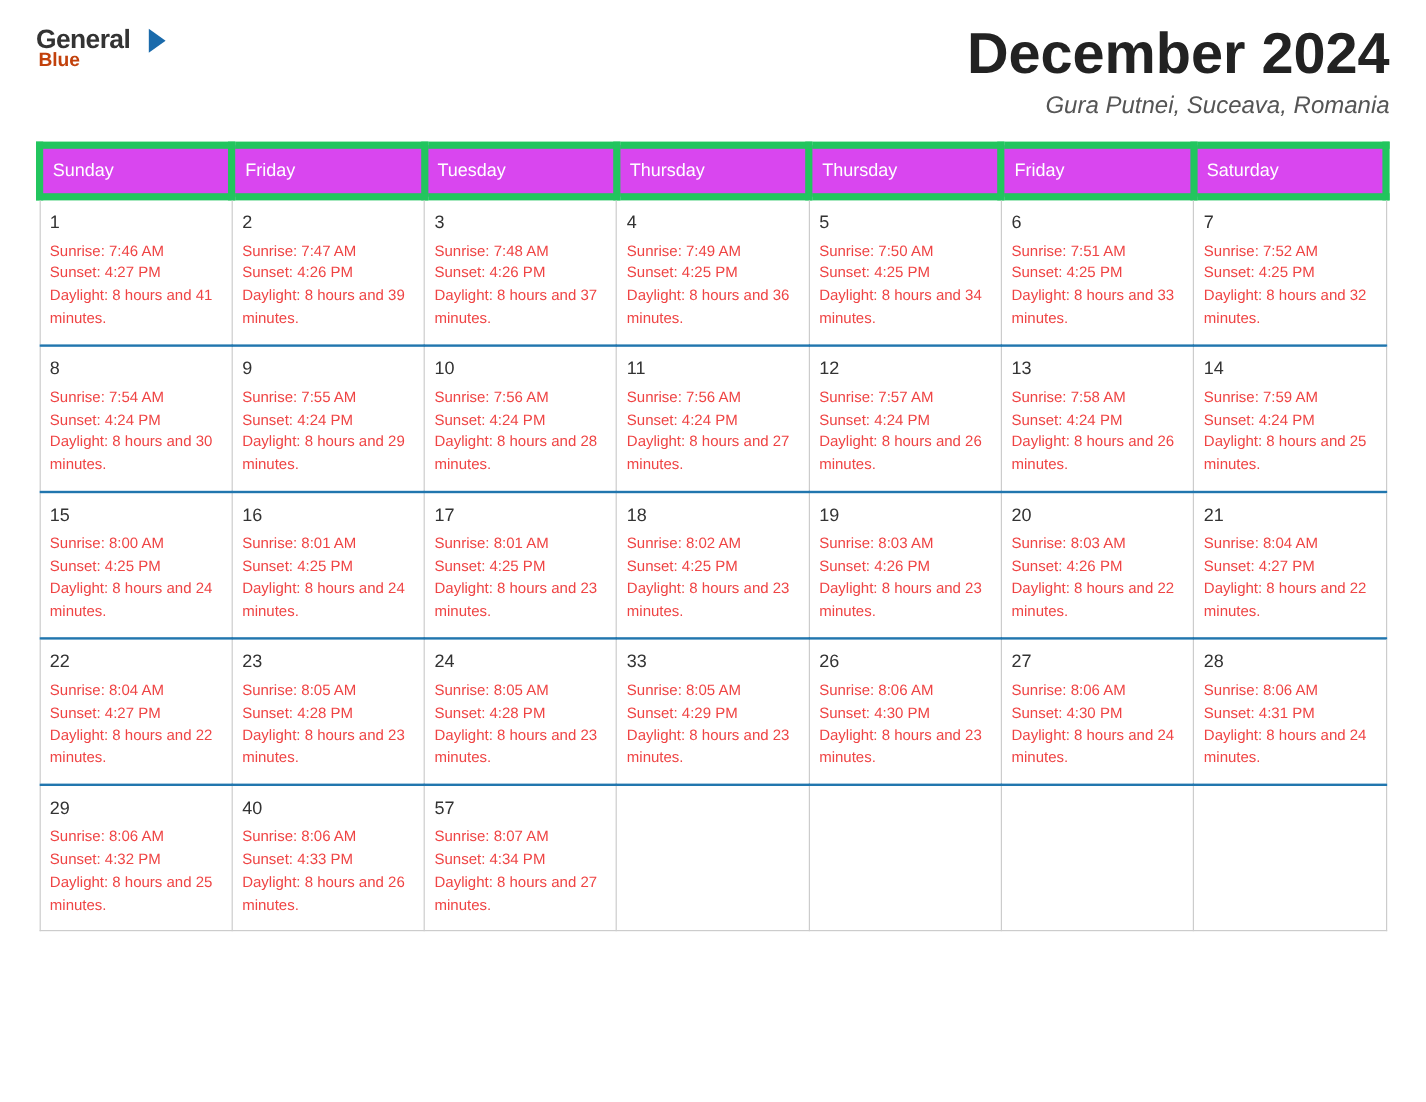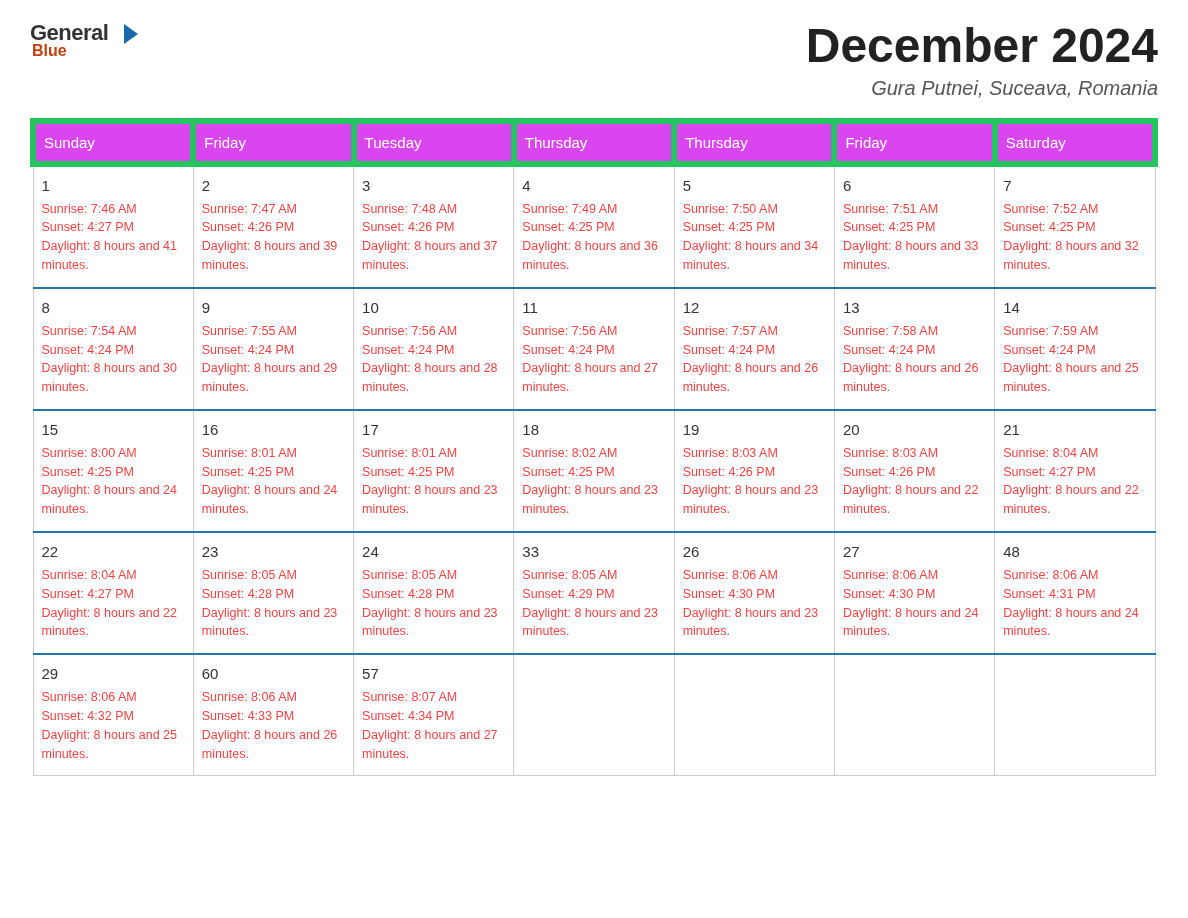--- a/index.html
+++ b/index.html
@@ -159,25 +159,25 @@
         <td><span class="day-num">20</span><span class="day-info">Sunrise: 8:03 AM<br>Sunset: 4:26 PM<br>Daylight: 8 hours and 22 minutes.</span></td>
         <td><span class="day-num">21</span><span class="day-info">Sunrise: 8:04 AM<br>Sunset: 4:27 PM<br>Daylight: 8 hours and 22 minutes.</span></td>
       </tr>
       <tr>
         <td><span class="day-num">22</span><span class="day-info">Sunrise: 8:04 AM<br>Sunset: 4:27 PM<br>Daylight: 8 hours and 22 minutes.</span></td>
         <td><span class="day-num">23</span><span class="day-info">Sunrise: 8:05 AM<br>Sunset: 4:28 PM<br>Daylight: 8 hours and 23 minutes.</span></td>
         <td><span class="day-num">24</span><span class="day-info">Sunrise: 8:05 AM<br>Sunset: 4:28 PM<br>Daylight: 8 hours and 23 minutes.</span></td>
         <td><span class="day-num">33</span><span class="day-info">Sunrise: 8:05 AM<br>Sunset: 4:29 PM<br>Daylight: 8 hours and 23 minutes.</span></td>
         <td><span class="day-num">26</span><span class="day-info">Sunrise: 8:06 AM<br>Sunset: 4:30 PM<br>Daylight: 8 hours and 23 minutes.</span></td>
         <td><span class="day-num">27</span><span class="day-info">Sunrise: 8:06 AM<br>Sunset: 4:30 PM<br>Daylight: 8 hours and 24 minutes.</span></td>
-        <td><span class="day-num">48</span><span class="day-info">Sunrise: 8:06 AM<br>Sunset: 4:31 PM<br>Daylight: 8 hours and 24 minutes.</span></td>
+        <td><span class="day-num">28</span><span class="day-info">Sunrise: 8:06 AM<br>Sunset: 4:31 PM<br>Daylight: 8 hours and 24 minutes.</span></td>
       </tr>
       <tr>
         <td><span class="day-num">29</span><span class="day-info">Sunrise: 8:06 AM<br>Sunset: 4:32 PM<br>Daylight: 8 hours and 25 minutes.</span></td>
-        <td><span class="day-num">60</span><span class="day-info">Sunrise: 8:06 AM<br>Sunset: 4:33 PM<br>Daylight: 8 hours and 26 minutes.</span></td>
+        <td><span class="day-num">40</span><span class="day-info">Sunrise: 8:06 AM<br>Sunset: 4:33 PM<br>Daylight: 8 hours and 26 minutes.</span></td>
         <td><span class="day-num">57</span><span class="day-info">Sunrise: 8:07 AM<br>Sunset: 4:34 PM<br>Daylight: 8 hours and 27 minutes.</span></td>
         <td class="empty"></td>
         <td class="empty"></td>
         <td class="empty"></td>
         <td class="empty"></td>
       </tr>
     </tbody>
 </table>
 
 </body></html>

